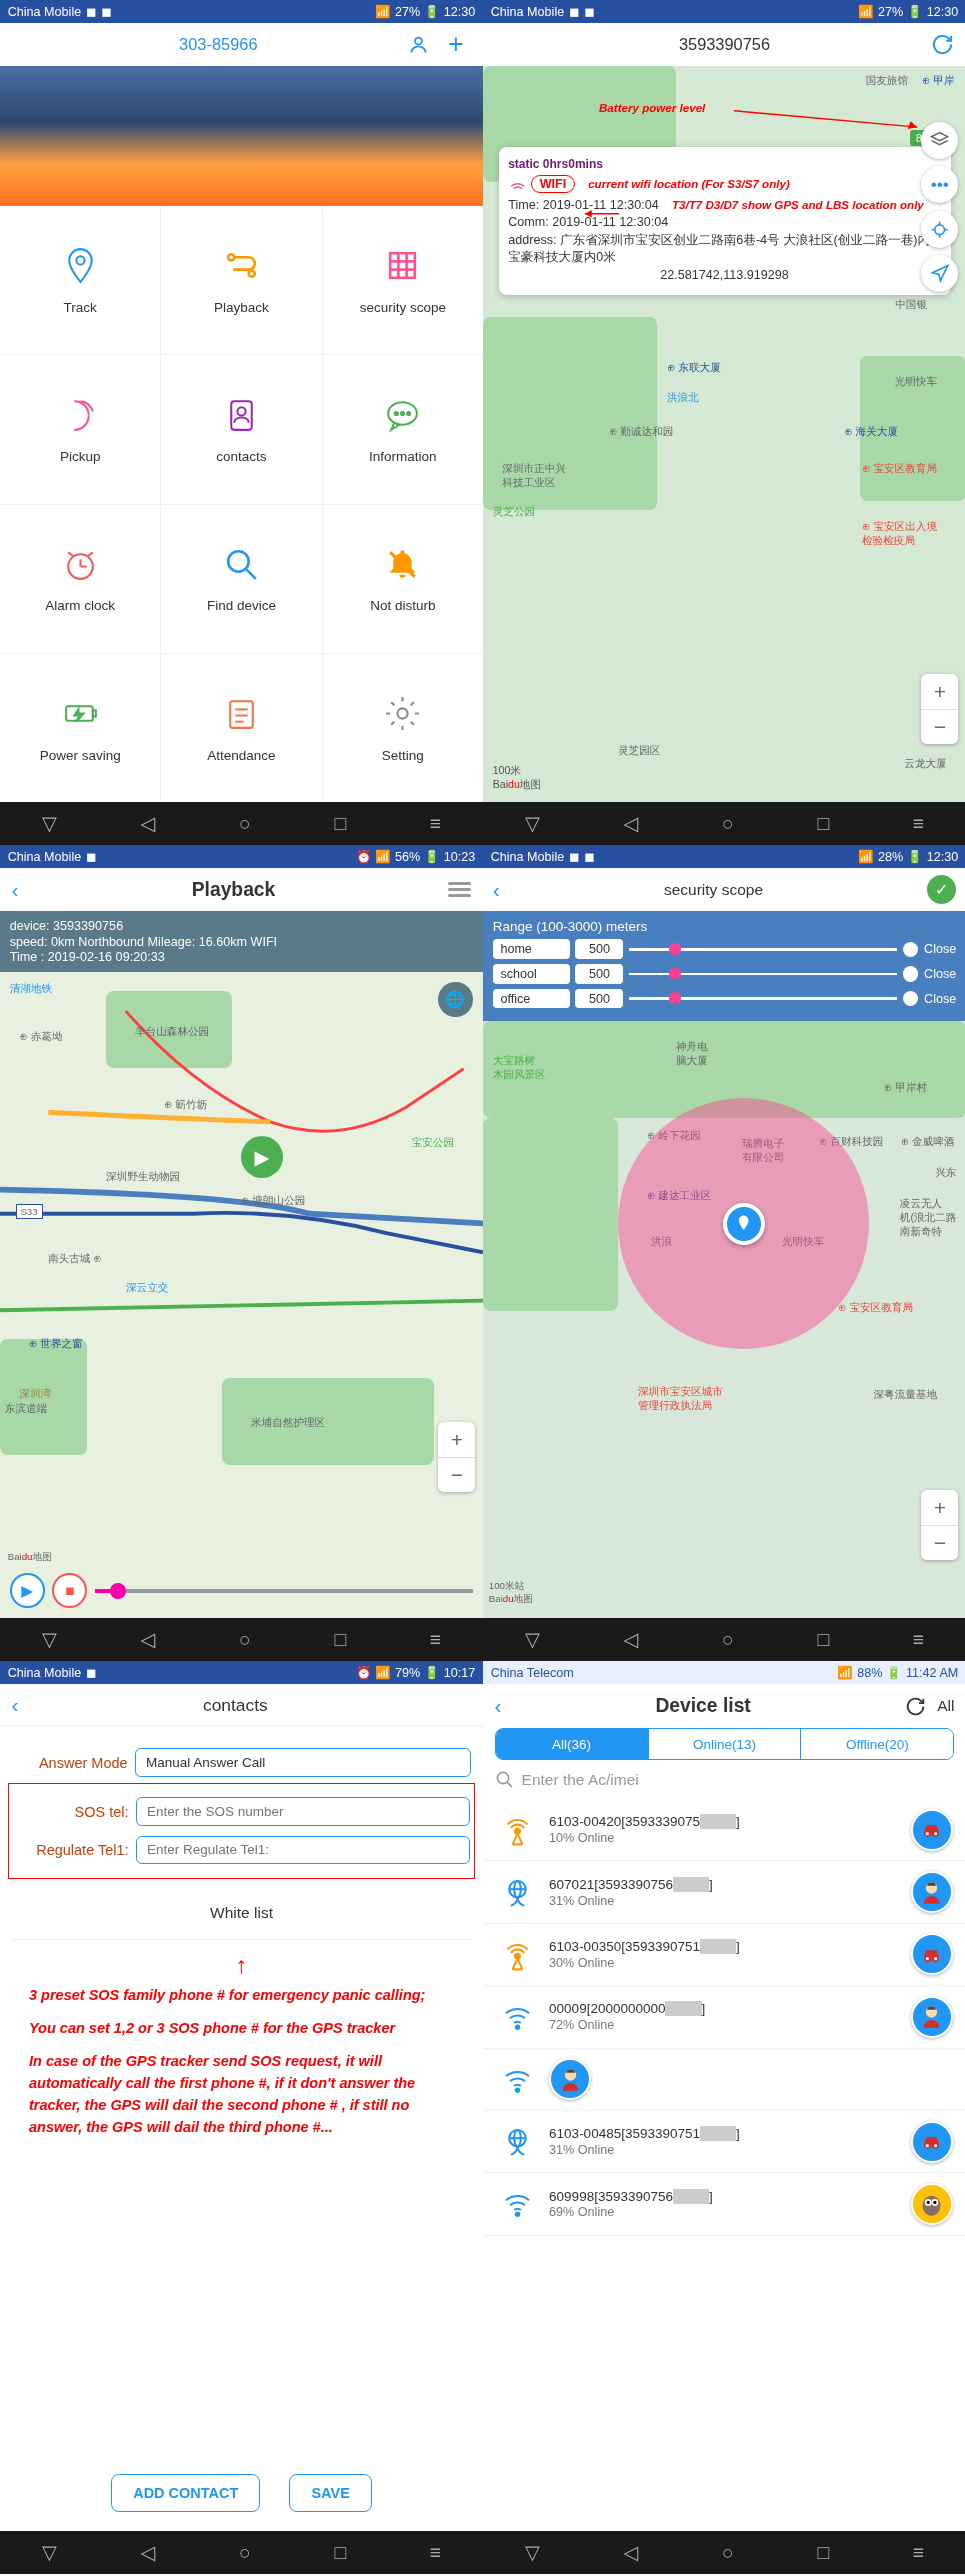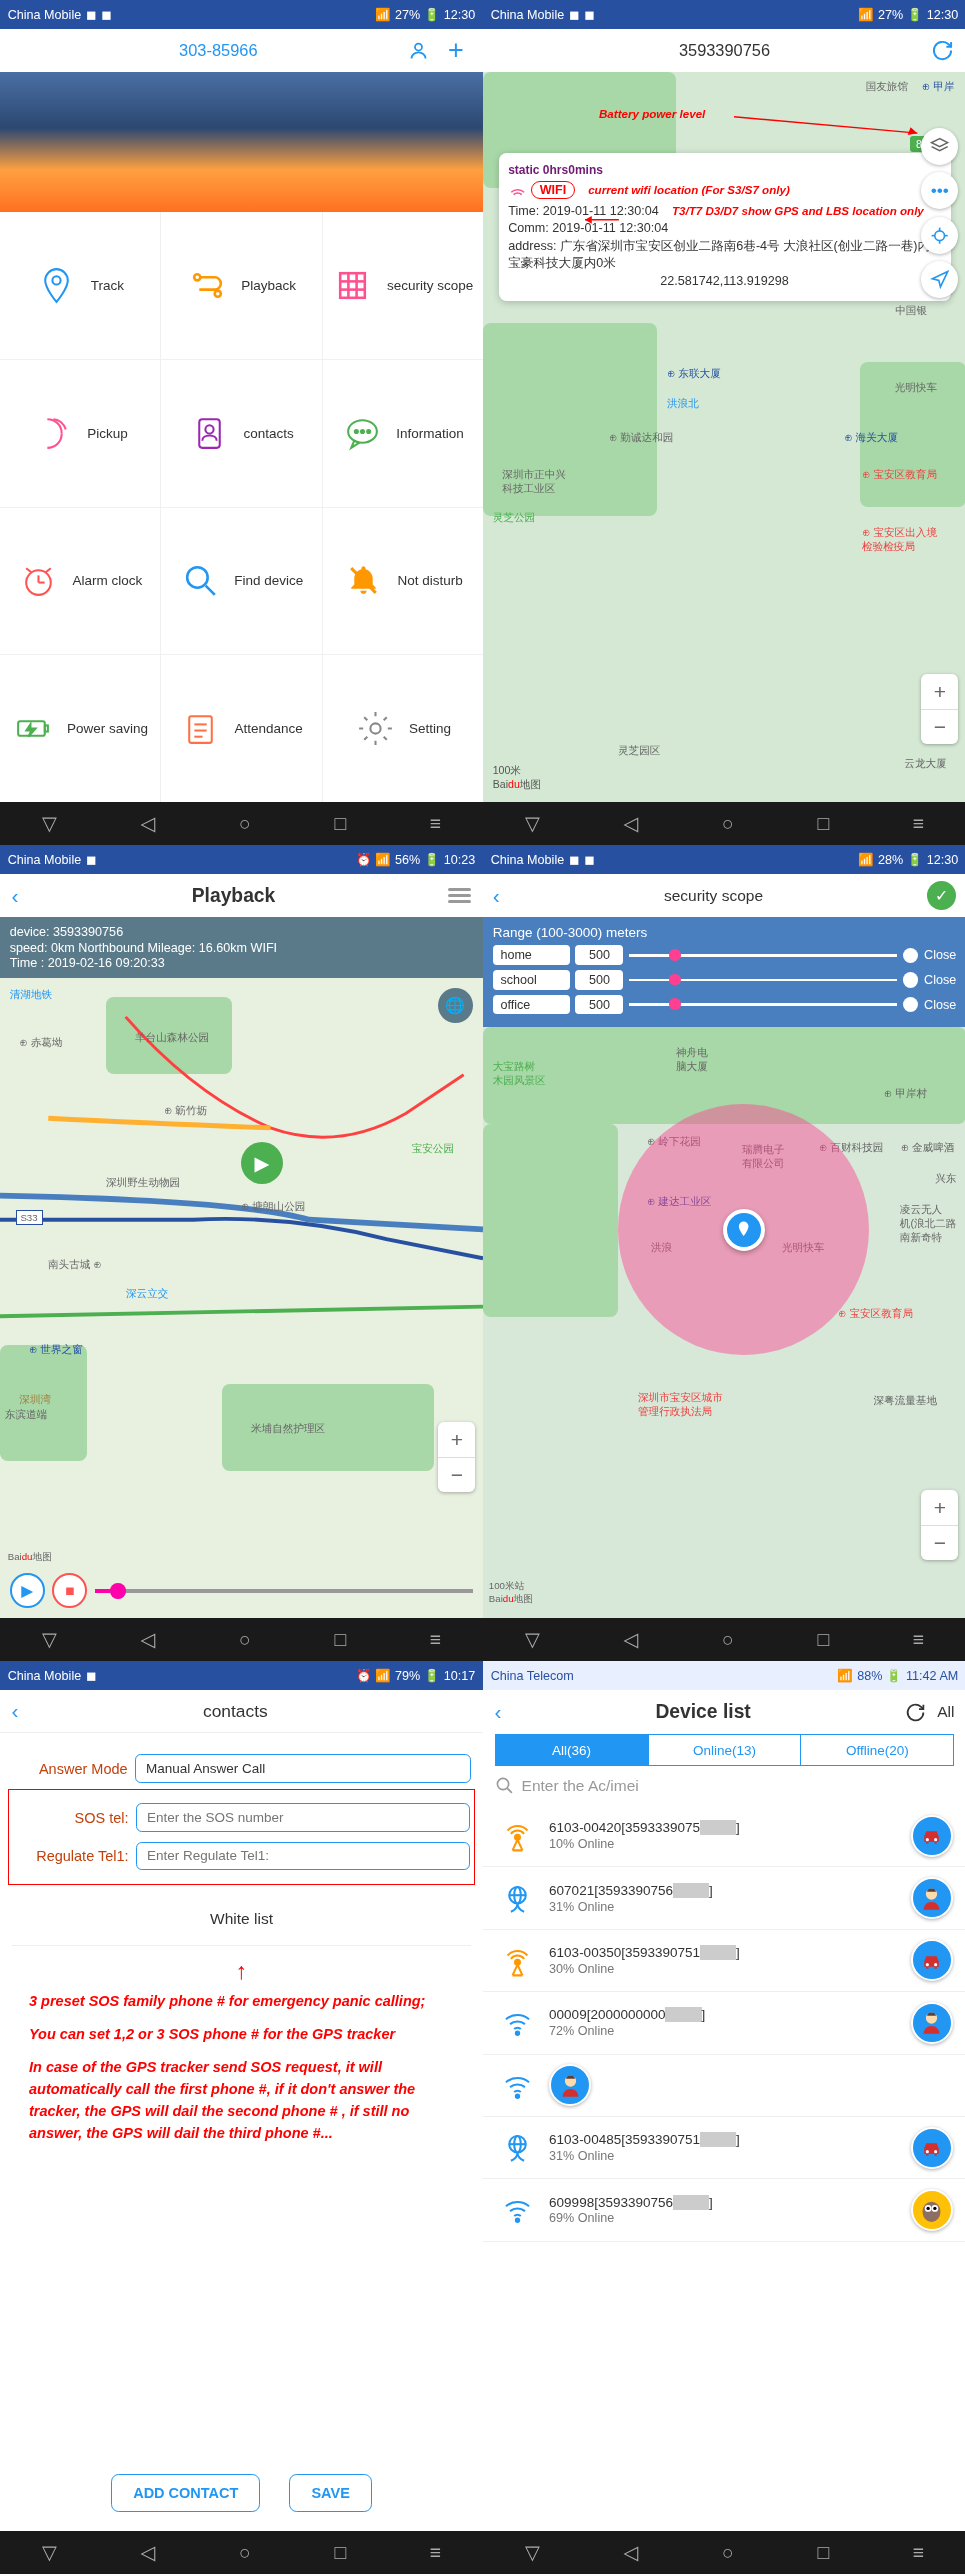--- a/index.html
+++ b/index.html
@@ -1,38 +1,38 @@
 <!DOCTYPE html>
 <html><head>
 <meta charset="utf-8">
 <style>
 * { margin: 0; padding: 0; box-sizing: border-box; font-family: Arial, sans-serif; }
 body { width: 966px; height: 2576px; background: #fff; }
 .grid2x1 { display: grid; grid-template-columns: 483px 483px; }
 .screen { width: 483px; position: relative; overflow: hidden; background: #f5f5f5; }
 
 
-.status-bar { height: 29px; background: #2850a0; color: #fff; font-size: 12.6px; display: flex; justify-content: space-between; align-items: center; padding: 0 7.7px; gap: 41px; }
+.status-bar { height: 23px; background: #2850a0; color: #fff; font-size: 12.6px; display: flex; justify-content: space-between; align-items: center; padding: 0 7.7px; gap: 41px; }
 .status-bar.light { background: #e8f0ff; color: #2850a0; }
 .status-left { display: flex; gap: 4.8px; align-items: center; }
 .status-right { display: flex; gap: 3.9px; align-items: center; }
 
 
 .nav-bar { height: 43px; background: #1a1a1a; display: flex; justify-content: space-around; align-items: center; }
 .nav-btn { color: #aaa; font-size: 19.3px; }
 
 
 .s1 { height: 845px; display: flex; flex-direction: column; }
 .s1-header { height: 43px; background: #fff; display: flex; align-items: center; justify-content: space-between; padding: 0 19.3px; }
 .s1-title { color: #2196F3; font-size: 16.4px; flex: 1; text-align: center; }
 .s1-person { color: #2196F3; font-size: 21px; margin-left: 19.3px; }
 .s1-plus { color: #2196F3; font-size: 27px; }
 .s1-banner { height: 140px; background: linear-gradient(180deg,#4a6fa5 0%,#2c4870 40%,#ffa040 70%,#ff7020 100%); position: relative; }
 .s1-grid { display: grid; grid-template-columns: repeat(3,1fr); flex: 1; background: #f0f0f0; gap: 1px; }
-.s1-cell { background: #fff; display: flex; flex-direction: row; align-items: center; justify-content: center; gap: 13.5px; }
+.s1-cell { background: #fff; display: flex; flex-direction: column; align-items: center; justify-content: center; gap: 13.5px; }
 .s1-icon { width: 41px; height: 41px; }
 .s1-label { font-size: 13.5px; color: #333; }
 
 
 .s2 { height: 845px; display: flex; flex-direction: column; }
 .s2-header { height: 43px; background: #fff; display: flex; align-items: center; padding: 0 11.6px; }
 .s2-title { flex: 1; text-align: center; font-size: 16.4px; color: #333; }
 .s2-refresh { color: #2196F3; font-size: 21px; }
 .s2-map { flex: 1; background: #d4e8d4; position: relative; padding-left: 40px; }
 .s2-popup { position: absolute; top: 81px; left: 15.5px; right: 15.5px; background: #fff; border-radius: 7.7px; padding: 9.7px; font-size: 12.6px; box-shadow: 0 1.9px 7.7px rgba(0,0,0,0.2); }
@@ -94,21 +94,21 @@
 .s5-whitelist { text-align: center; font-size: 15.5px; color: #333; padding: 17.4px 0; border-bottom: 1px solid #eee; margin: 11.6px 0; }
 .s5-anno-arrow { color: #ff0000; text-align: center; font-size: 23px; }
 .s5-anno-text { color: #ff0000; font-style: italic; font-weight: bold; font-size: 14.5px; padding: 5.8px 17.4px; line-height: 1.5; }
 .s5-btns { display: flex; justify-content: center; gap: 29px; padding: 19.3px; margin-top: auto; }
 .s5-btn { border: 1.9px solid #2196F3; border-radius: 7.7px; padding: 9.7px 21px; color: #2196F3; font-size: 14.5px; font-weight: bold; background: #fff; }
 
 
 .s6 { height: 913px; display: flex; flex-direction: column; background: #fff; }
 .s6-header { height: 44px; display: flex; align-items: center; padding: 0 11.6px; gap: 11.6px; }
 .s6-dtitle { flex: 1; text-align: center; font-size: 19.3px; font-weight: bold; color: #333; }
-.s6-tabs { display: flex; border: 1px solid #2196F3; margin: 0 11.6px; border-radius: 0; overflow: hidden; }
+.s6-tabs { display: flex; border: 1px solid #2196F3; margin: 0 11.6px; border-radius: 8px; overflow: hidden; }
 .s6-tab { flex: 1; text-align: center; padding: 7.7px 0; font-size: 13.5px; color: #2196F3; background: #fff; }
 .s6-tab.active { background: #2196F3; color: #fff; }
 .s6-search { margin: 9.7px 11.6px; display: flex; align-items: center; gap: 7.7px; color: #999; font-size: 15.5px; }
 .s6-list { flex: 1; overflow: hidden; }
 .s6-item { display: flex; align-items: center; padding: 9.7px 13.5px; border-bottom: 1px solid #eee; gap: 11.6px; }
 .s6-item-icon { width: 41px; height: 41px; display: flex; align-items: center; justify-content: center; }
 .s6-item-info { flex: 1; }
 .s6-item-name { font-size: 13.5px; color: #333; }
 .s6-item-status { font-size: 12.6px; color: #777; margin-top: 1.9px; }
 

